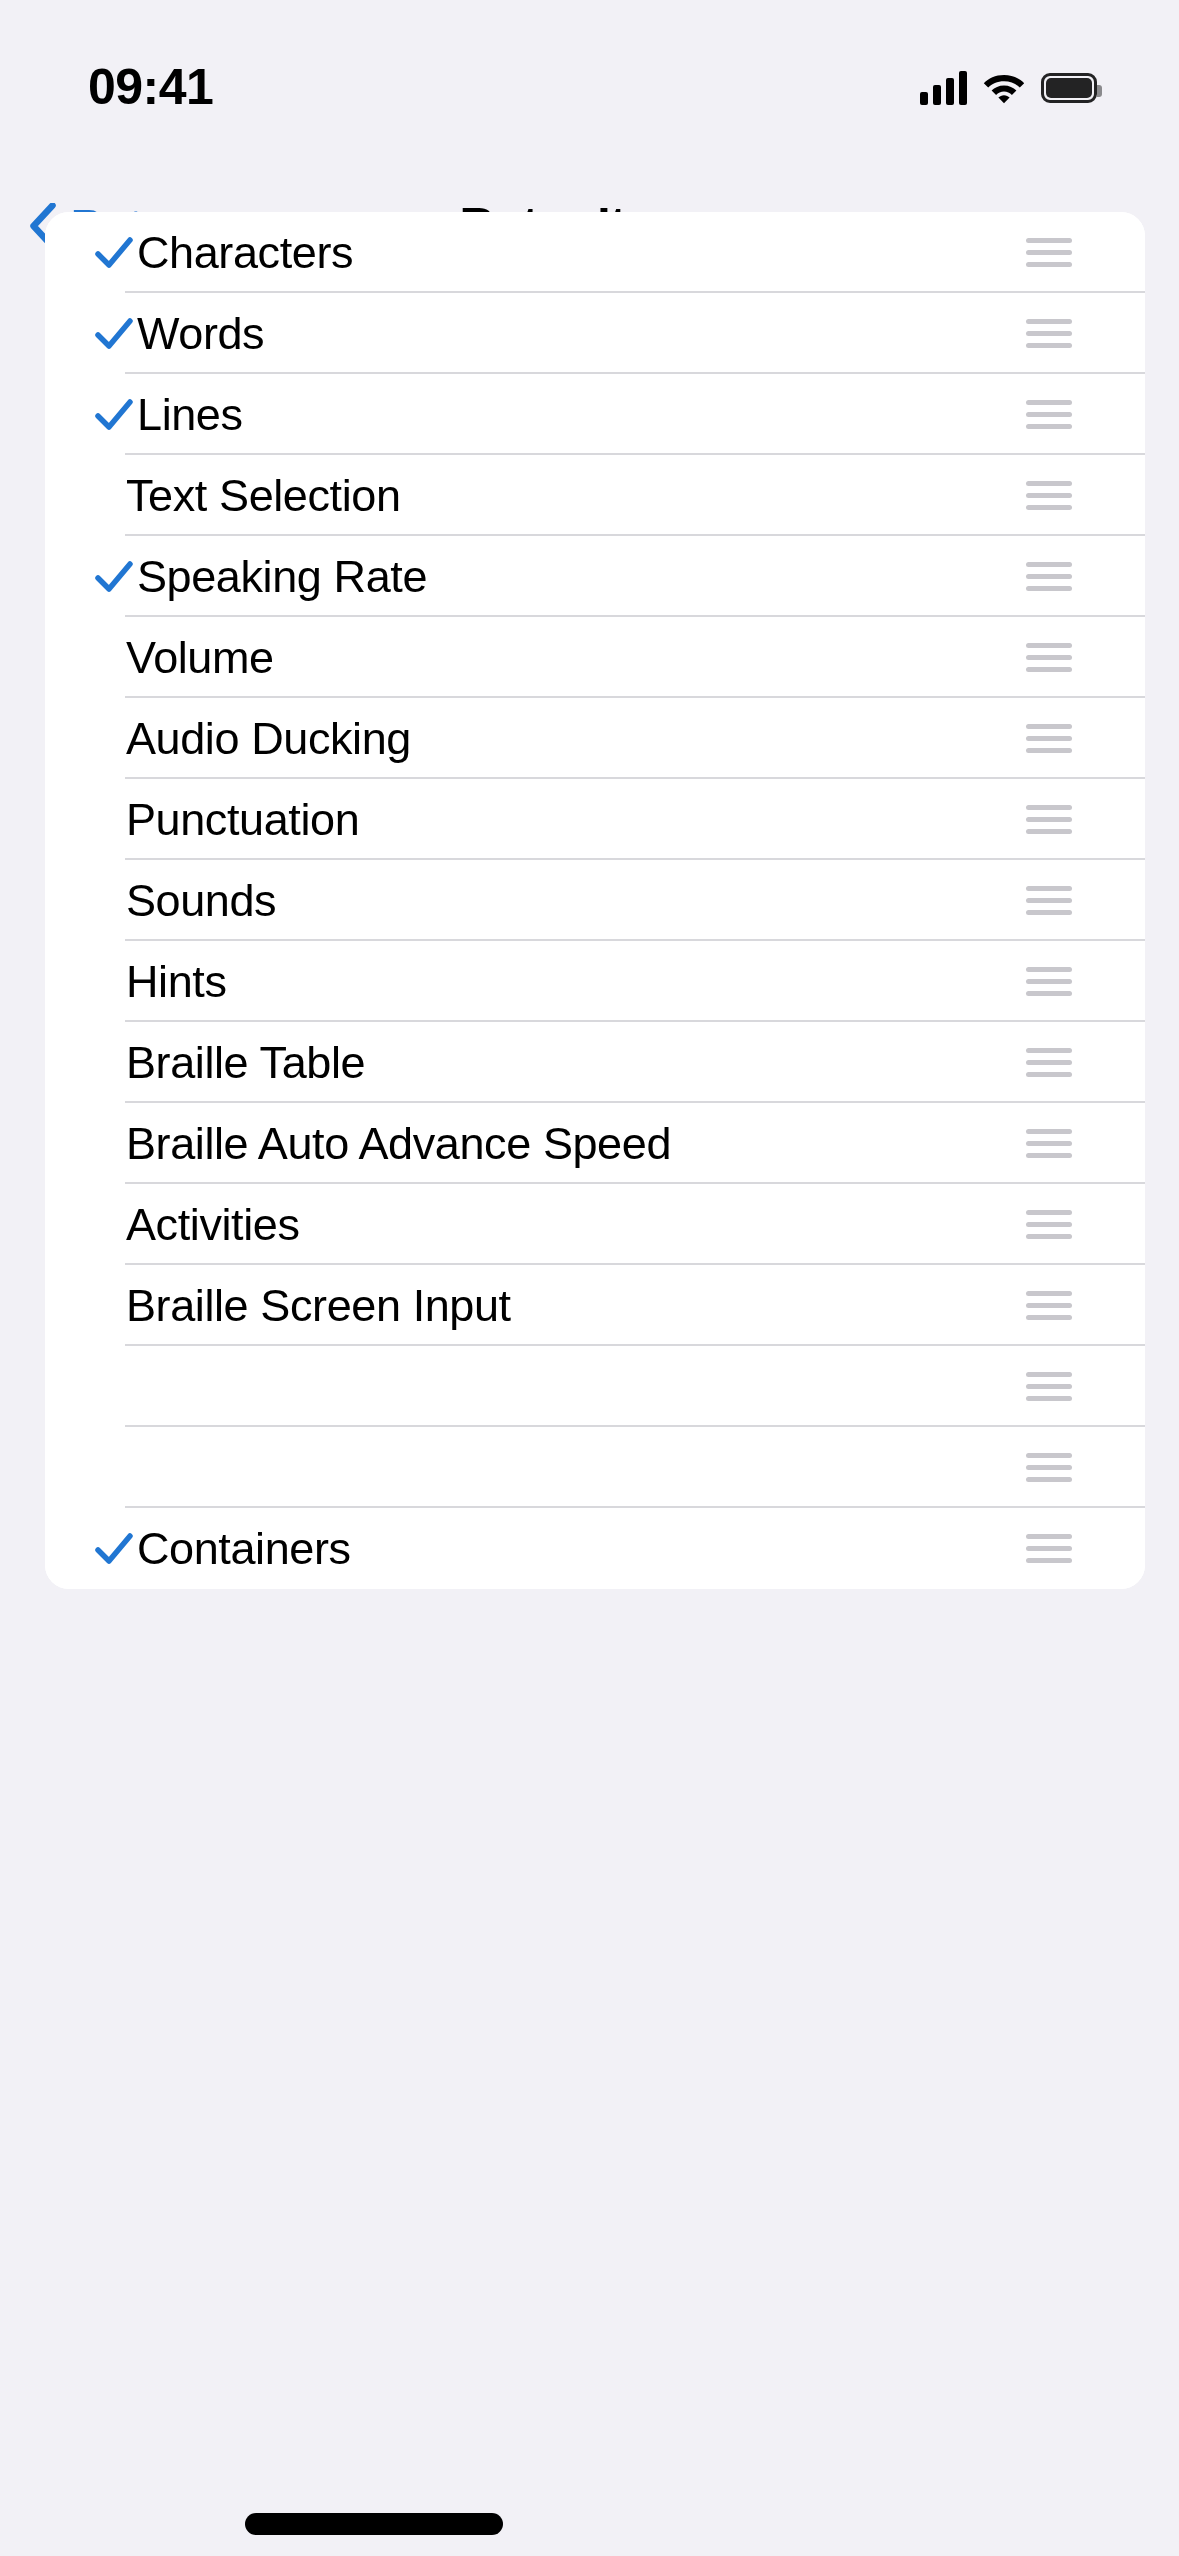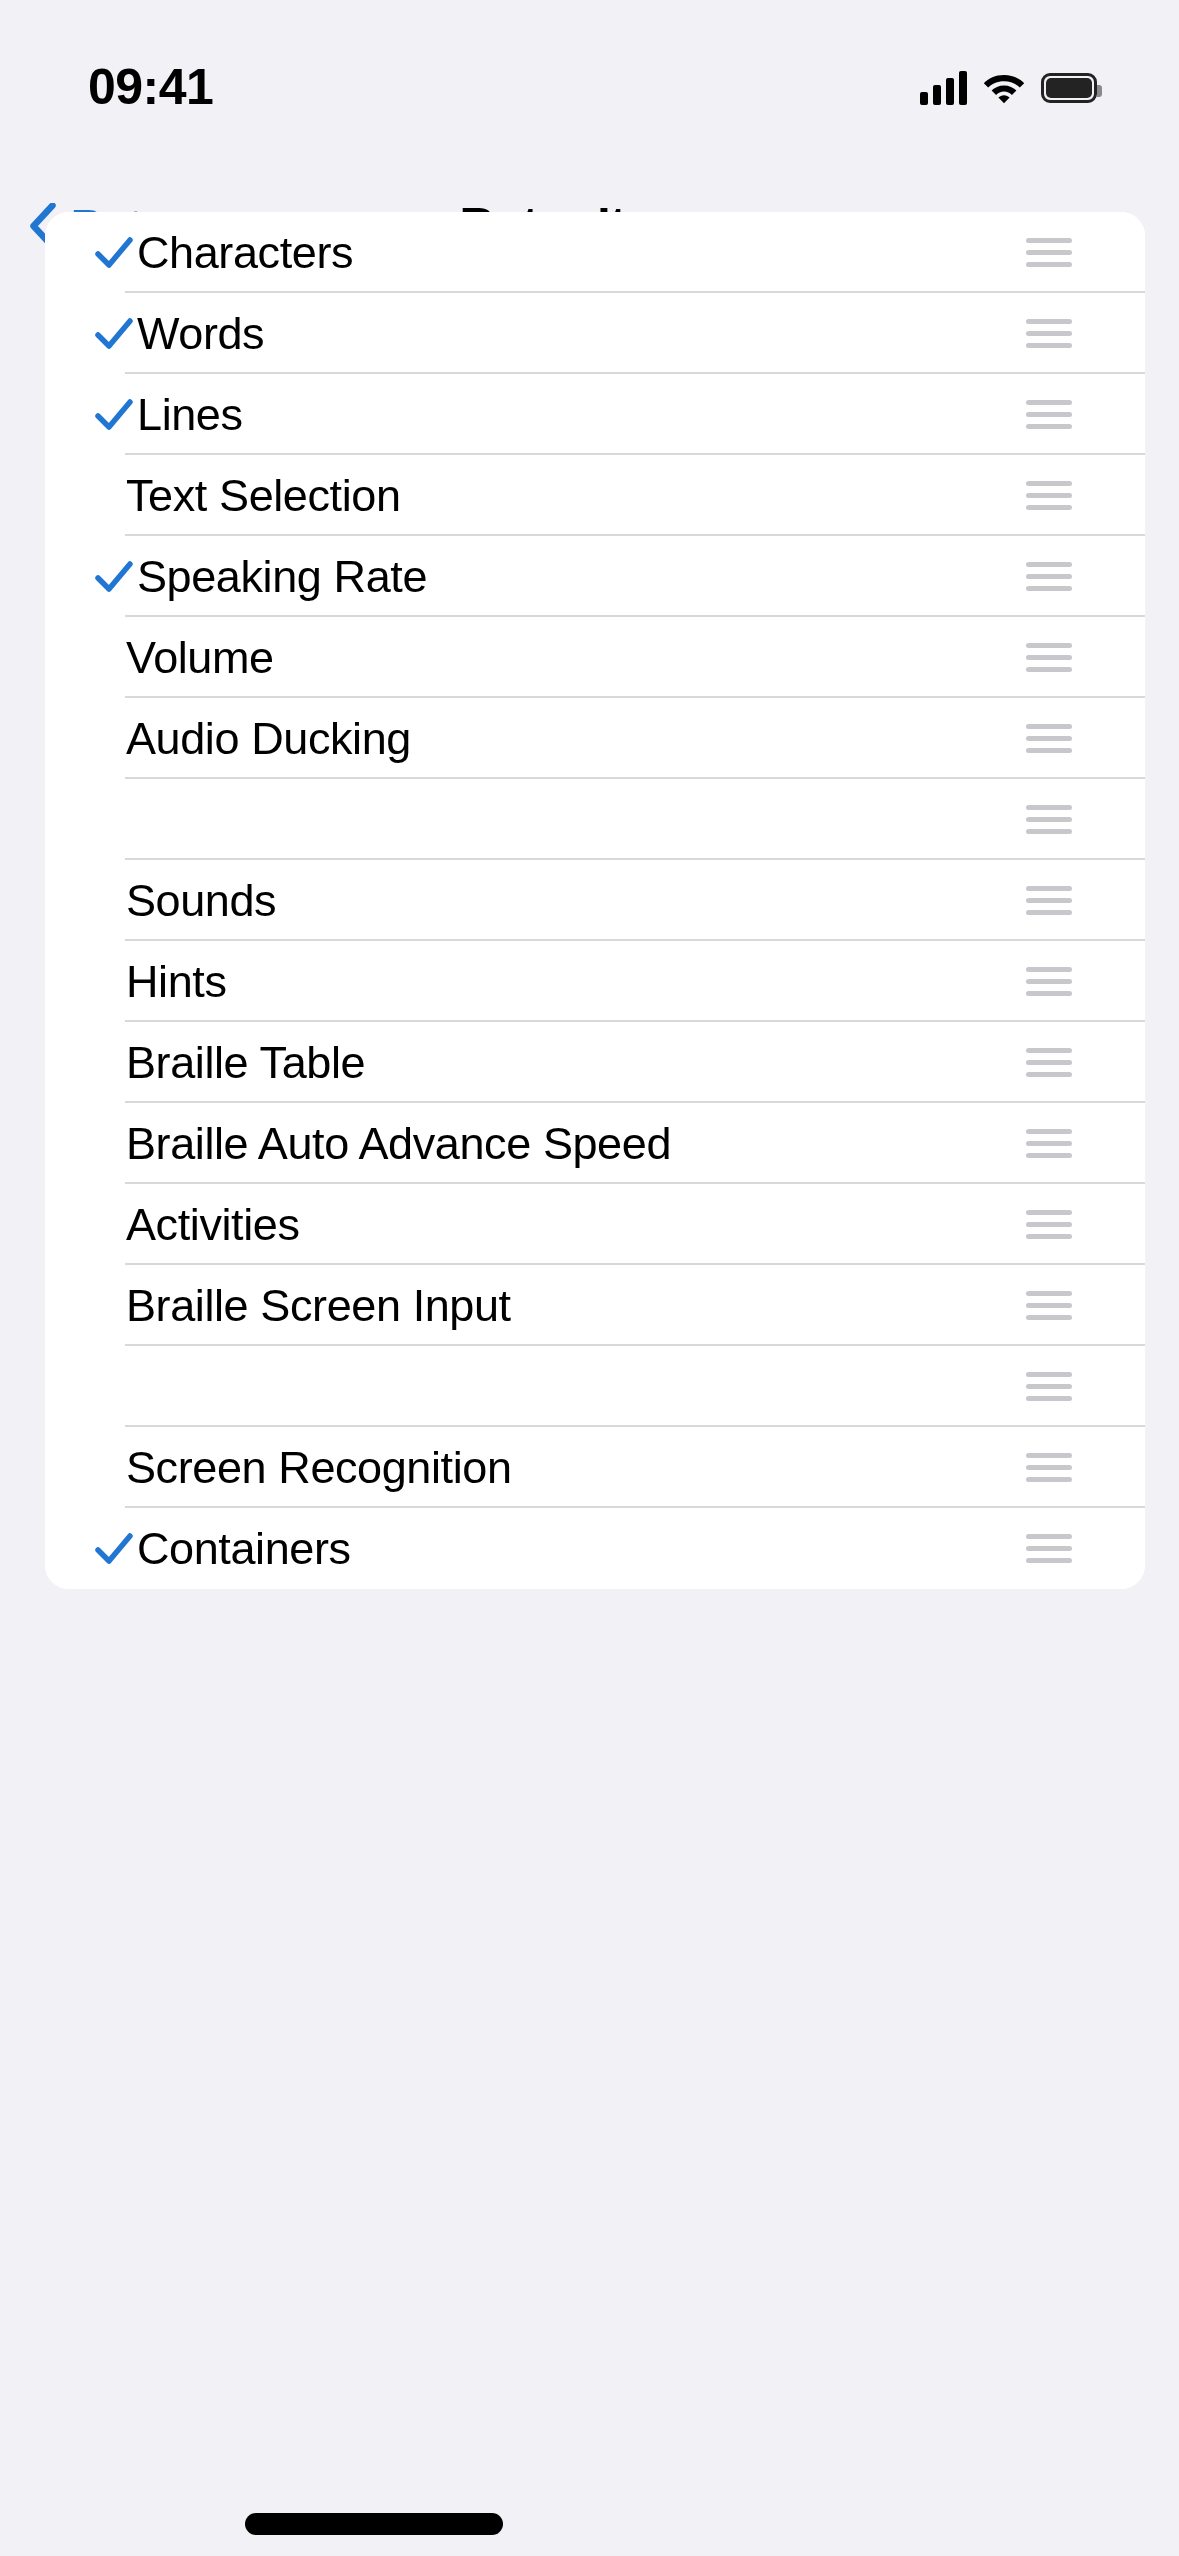--- a/index.html
+++ b/index.html
@@ -359,20 +359,21 @@
           <span></span>
         </div>
         <div class="row-separator"></div>
       </div>
       <div class="list-row unchecked">
         <div class="row-check unchecked">
           <svg class="check-svg" viewBox="0 0 40 40">
             <path d="M4 21 L15 32 L36 7" fill="none" stroke="#2176d2" stroke-width="5.5" stroke-linecap="round" stroke-linejoin="round"></path>
           </svg>
         </div>
+        <div class="row-label">Punctuation</div>
         <div class="reorder-handle">
           <span></span>
           <span></span>
           <span></span>
         </div>
         <div class="row-separator"></div>
       </div>
       <div class="list-row unchecked">
         <div class="row-check unchecked">
           <svg class="check-svg" viewBox="0 0 40 40">
@@ -469,21 +470,20 @@
           <span></span>
         </div>
         <div class="row-separator"></div>
       </div>
       <div class="list-row unchecked">
         <div class="row-check unchecked">
           <svg class="check-svg" viewBox="0 0 40 40">
             <path d="M4 21 L15 32 L36 7" fill="none" stroke="#2176d2" stroke-width="5.5" stroke-linecap="round" stroke-linejoin="round"></path>
           </svg>
         </div>
-        <div class="row-label">Screen Recognition</div>
         <div class="reorder-handle">
           <span></span>
           <span></span>
           <span></span>
         </div>
         <div class="row-separator"></div>
       </div>
       <div class="list-row checked">
         <div class="row-check">
           <svg class="check-svg" viewBox="0 0 40 40">

